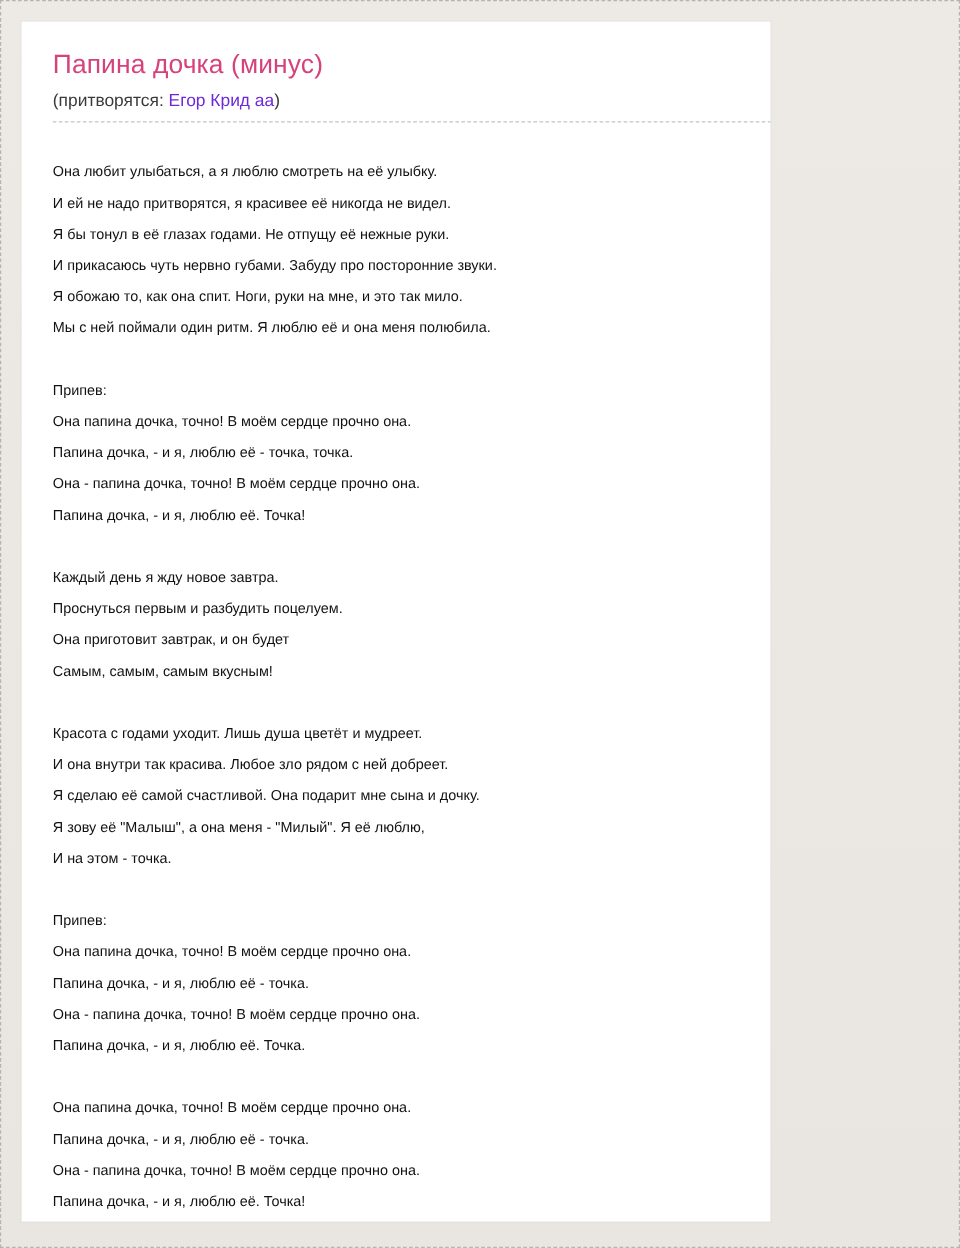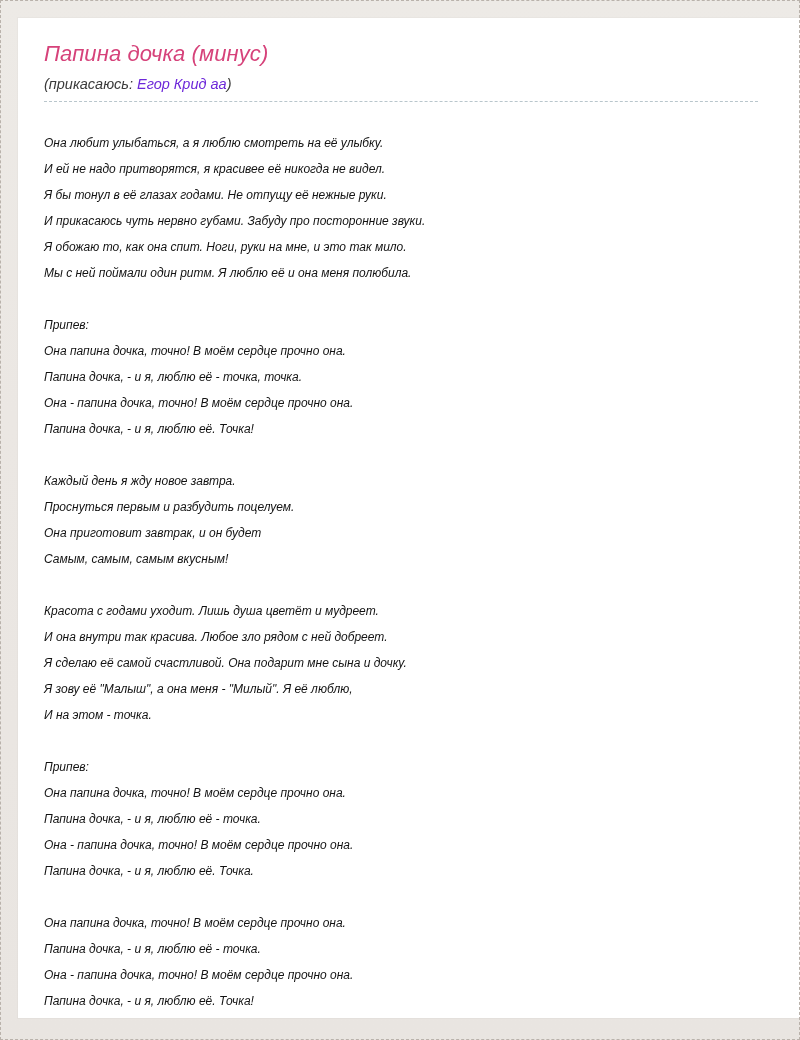--- a/index.html
+++ b/index.html
@@ -34,27 +34,26 @@
     height: 1040px;
     background:
       linear-gradient(180deg, #edeae6 0%, #ebe7e3 40%, #e9e5e1 100%);
   }
 
   
   .content-card {
     position: absolute;
     left: 18px;
     top: 18px;
-    width: 782px;
+    width: 624px;
     height: 1000px;
     background: #ffffff;
     box-sizing: border-box;
     box-shadow: 0 0 0 1px rgba(0,0,0,0.02);
     overflow: hidden;
-    font-style: italic;
   }
 
   .inner {
     padding: 22px 26px 0 26px;
   }
 
   .song-title {
     font-size: 22px;
     line-height: 28px;
     color: #d6427a;
@@ -125,21 +124,21 @@
 </head>
 <body>
 
 <div class="page-bg"></div>
 
 <div class="content-card">
   <div class="inner">
 
     <h1 class="song-title">Папина дочка (минус)</h1>
 
-    <p class="artist-line"><span>(прикасаюсь: </span><a class="artist-link" href="#">Егор Крид аа</a><span>)</span></p>
+    <p class="artist-line"><span>(притворятся: </span><a class="artist-link" href="#">Егор Крид аа</a><span>)</span></p>
 
     <div class="lyrics" id="lyrics-root"><div class="lyric-block"><span class="lyric-line">Она любит улыбаться, а я люблю смотреть на её улыбку.</span><span class="lyric-line">И ей не надо притворятся, я красивее её никогда не видел.</span><span class="lyric-line">Я бы тонул в её глазах годами. Не отпущу её нежные руки.</span><span class="lyric-line">И прикасаюсь чуть нервно губами. Забуду про посторонние звуки.</span><span class="lyric-line">Я обожаю то, как она спит. Ноги, руки на мне, и это так мило.</span><span class="lyric-line">Мы с ней поймали один ритм. Я люблю её и она меня полюбила.</span></div><div class="lyric-block"><span class="lyric-line">Припев:</span><span class="lyric-line">Она папина дочка, точно! В моём сердце прочно она.</span><span class="lyric-line">Папина дочка, - и я, люблю её - точка, точка.</span><span class="lyric-line">Она - папина дочка, точно! В моём сердце прочно она.</span><span class="lyric-line">Папина дочка, - и я, люблю её. Точка!</span></div><div class="lyric-block"><span class="lyric-line">Каждый день я жду новое завтра.</span><span class="lyric-line">Проснуться первым и разбудить поцелуем.</span><span class="lyric-line">Она приготовит завтрак, и он будет</span><span class="lyric-line">Самым, самым, самым вкусным!</span></div><div class="lyric-block"><span class="lyric-line">Красота с годами уходит. Лишь душа цветёт и мудреет.</span><span class="lyric-line">И она внутри так красива. Любое зло рядом с ней добреет.</span><span class="lyric-line">Я сделаю её самой счастливой. Она подарит мне сына и дочку.</span><span class="lyric-line">Я зову её "Малыш", а она меня - "Милый". Я её люблю,</span><span class="lyric-line">И на этом - точка.</span></div><div class="lyric-block"><span class="lyric-line">Припев:</span><span class="lyric-line">Она папина дочка, точно! В моём сердце прочно она.</span><span class="lyric-line">Папина дочка, - и я, люблю её - точка.</span><span class="lyric-line">Она - папина дочка, точно! В моём сердце прочно она.</span><span class="lyric-line">Папина дочка, - и я, люблю её. Точка.</span></div><div class="lyric-block"><span class="lyric-line">Она папина дочка, точно! В моём сердце прочно она.</span><span class="lyric-line">Папина дочка, - и я, люблю её - точка.</span><span class="lyric-line">Она - папина дочка, точно! В моём сердце прочно она.</span><span class="lyric-line">Папина дочка, - и я, люблю её. Точка!</span></div></div>
 
   </div>
 
 </div>
 
 <div class="viewport-frame"></div>
 
 </body></html>

